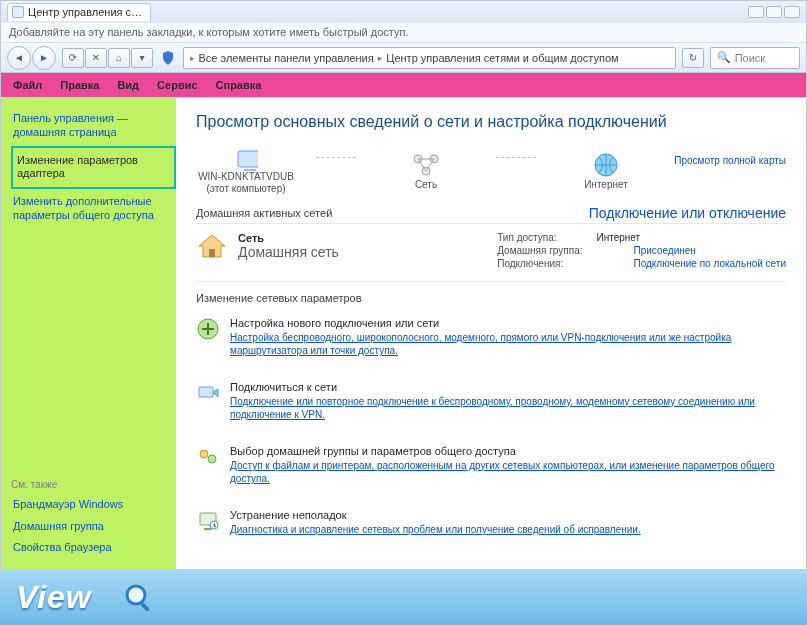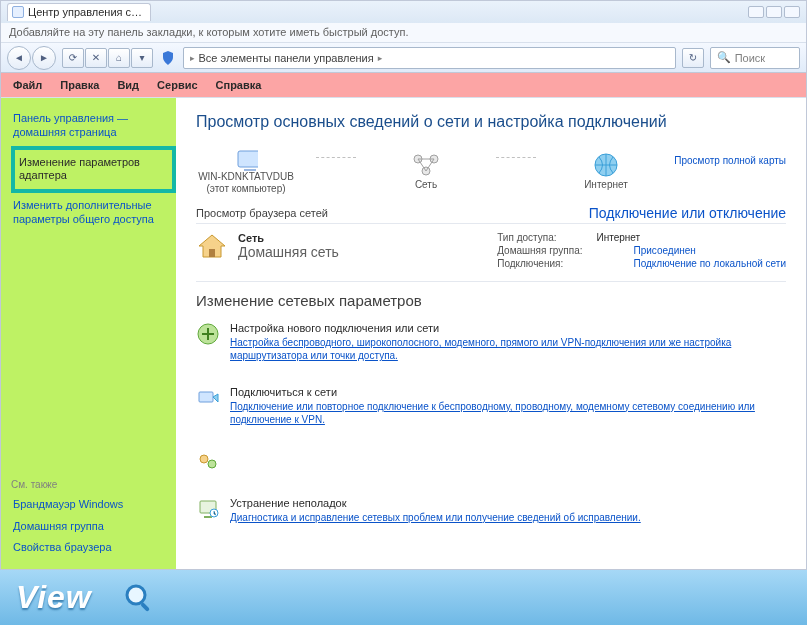--- a/index.html
+++ b/index.html
@@ -17,28 +17,28 @@
 
 .navbar { height: 30px; background: linear-gradient(#f4f8ff, #e0ebf9); border-bottom: 1px solid #c0c8d8; display: flex; align-items: center; padding: 0 6px; gap: 6px; }
 .navbtn-group { display: flex; align-items: center; gap: 1px; }
 .navbtn { width: 22px; height: 20px; border: 1px solid #a8b8cc; background: linear-gradient(#fff,#e6eef9); border-radius: 2px; display: flex; align-items: center; justify-content: center; font-size: 10px; color: #506080; }
 .navbtn.round { width: 24px; height: 24px; border-radius: 50%; }
 .addr-shield { width: 18px; height: 18px; display: flex; align-items: center; justify-content: center; color: #3060c0; }
 .breadcrumb { flex: 1; height: 22px; background: #fff; border: 1px solid #a8b8cc; border-radius: 2px; display: flex; align-items: center; padding: 0 6px; font-size: 11px; color: #404040; gap: 4px; overflow: hidden; white-space: nowrap; }
 .bc-sep { color: #808080; font-size: 9px; }
 .search-box { width: 90px; height: 22px; background: #fff; border: 1px solid #a8b8cc; border-radius: 2px; display: flex; align-items: center; padding: 0 6px; font-size: 11px; color: #808080; gap: 4px; }
 
-.menubar { height: 20px; background: #fca5a5; border-bottom: 1px solid #d8e0ec; display: flex; align-items: center; padding: 12px 4px; gap: 2px; }
+.menubar { height: 20px; background: #ec4899; border-bottom: 1px solid #d8e0ec; display: flex; align-items: center; padding: 12px 4px; gap: 2px; }
 .menu-item { font-size: 11px; font-weight: bold; color: #2a2a2a; padding: 2px 8px; }
 
 .content { flex: 1; display: flex; background: #fff; overflow: hidden; }
 
 .sidebar { width: 175px; background: #bef264; padding: 10px 0 10px 10px; display: flex; flex-direction: column; font-size: 11px; }
 .side-link { color: #0a53c9; padding: 4px 2px; line-height: 1.25; cursor: pointer; }
-.side-link.active { border: 4px solid #14b8a6; padding: 6px 4px; margin: 2px 0; color: #2a2a2a; }
+.side-link.active { border: 2px solid #14b8a6; padding: 6px 4px; margin: 2px 0; color: #2a2a2a; }
 .side-spacer { flex: 1; }
 .side-footer-title { font-size: 10px; color: #808080; margin-bottom: 4px; }
 
 .main { flex: 1; padding: 14px 20px; overflow: auto; font-size: 11px; color: #2a2a2a; }
 .main h1 { font-size: 16px; font-weight: normal; color: #1b4e8c; margin-bottom: 14px; line-height: 1.3; }
 
 .netmap { display: flex; align-items: center; gap: 20px; margin-bottom: 6px; position: relative; }
 .netnode { display: flex; flex-direction: column; align-items: center; width: 100px; }
 .conn { width: 40px; height: 2px; border-top: 1px dashed #c0c0c0; margin-bottom: 26px; }
 .small-label { font-size: 10px; color: #505050; text-align: center; line-height: 1.2; }
@@ -50,21 +50,21 @@
 
 .active-net { display: flex; align-items: flex-start; padding: 8px 0 12px 0; gap: 10px; border-bottom: 1px solid #e4e8ef; }
 .house-icon { width: 32px; height: 28px; }
 .net-name { font-size: 11px; font-weight: bold; color: #2a2a2a; }
 .net-type { font-size: 14px; color: #606060; }
 .net-details { margin-left: auto; display: grid; grid-template-columns: auto auto; column-gap: 14px; row-gap: 2px; font-size: 10px; }
 .net-details .k { color: #505050; }
 .net-details .v { color: #2a2a2a; }
 .net-details .v.link { color: #0a53c9; cursor: pointer; margin-left: 37px; }
 
-.settings-title { font-size: 15px; color: #404040; margin: 10px 0 6px 0; }
+.settings-title { font-size: 11px; color: #404040; margin: 10px 0 6px 0; }
 
 .task { display: flex; gap: 10px; padding: 6px 0 10px 0; margin-top: 7px; }
 .task-icon { width: 24px; height: 24px; flex-shrink: 0; }
 .task-body .t-title { font-size: 11px; color: #2a2a2a; margin-bottom: 2px; }
 .task-body .t-desc { font-size: 10px; color: #0a53c9; line-height: 1.35; cursor: pointer; text-decoration: underline; }
 
 .footer-brand { position: absolute; left: 0; right: 0; bottom: 0; height: 55px; background: linear-gradient(#a6d8f6, #6fb9e6); display: flex; align-items: center; padding: 0 16px; gap: 25px; }
 .brand-text { font-family: Arial, sans-serif; font-size: 32px; font-weight: bold; font-style: italic; color: #fff; text-shadow: 0 2px 2px #3a7fb0; letter-spacing: 1px; }
 .brand-mag { width: 32px; height: 32px; margin-left: 6px; }
 
@@ -102,20 +102,21 @@
     </div>
     <div class="addr-shield">
       <svg width="16" height="16" viewBox="0 0 16 16">
           <path fill="#3a78d8" d="M8 1l5 2v4c0 4-3 6-5 8-2-2-5-4-5-8V3z"></path>
         </svg>
     </div>
     <div class="breadcrumb">
       <span class="bc-sep">▸</span>
       <span>Все элементы панели управления</span>
       <span class="bc-sep">▸</span>
+      <span>Центр управления сетями и общим доступом</span>
     </div>
     <div class="navbtn">↻</div>
     <div class="search-box">
       <span>🔍</span>
       <span>Поиск</span>
     </div>
   </div>
 
   <div class="menubar">
     <div class="menu-item">Файл</div>
@@ -165,21 +166,21 @@
           <svg width="32" height="28">
               <circle cx="16" cy="14" r="11" fill="#8fcff0" stroke="#3a9fd8"></circle>
               <path d="M5 14h22M16 3v22M9 6q7 8 0 16M23 6q-7 8 0 16" fill="none" stroke="#3a9fd8"></path>
             </svg>
           <div class="small-label">Интернет</div>
         </div>
         <div class="map-link">Просмотр полной карты</div>
       </div>
 
       <div class="section-row">
-        <div class="section-title">Просмотр браузера сетей</div>
+        <div class="section-title">Домашняя активных сетей</div>
         <div class="section-link">Подключение или отключение</div>
       </div>
 
       <div class="active-net">
         <svg class="house-icon" viewBox="0 0 32 28">
             <path d="M16 3L3 14h4v11h18V14h4z" fill="#f6d28a" stroke="#c89830"></path>
             <rect x="13" y="17" width="6" height="8" fill="#b08040"></rect>
           </svg>
         <div>
           <div class="net-name">Сеть</div>
@@ -217,20 +218,24 @@
           <div class="t-title">Подключиться к сети</div>
           <div class="t-desc">Подключение или повторное подключение к беспроводному, проводному, модемному сетевому соединению или подключение к VPN.</div>
         </div>
       </div>
 
       <div class="task">
         <svg class="task-icon" viewBox="0 0 24 24">
             <circle cx="8" cy="9" r="4" fill="#f6d28a" stroke="#c89830"></circle>
             <circle cx="16" cy="14" r="4" fill="#bde39a" stroke="#5fa83a"></circle>
           </svg>
+        <div class="task-body">
+          <div class="t-title">Выбор домашней группы и параметров общего доступа</div>
+          <div class="t-desc">Доступ к файлам и принтерам, расположенным на других сетевых компьютерах, или изменение параметров общего доступа.</div>
+        </div>
       </div>
 
       <div class="task">
         <svg class="task-icon" viewBox="0 0 24 24">
             <rect x="4" y="4" width="16" height="12" rx="1" fill="#e8f4e0" stroke="#80b060"></rect>
             <path d="M8 20h8" stroke="#80b060" stroke-width="2"></path>
             <circle cx="18" cy="16" r="4" fill="#fff" stroke="#3a9fd8"></circle>
             <path d="M18 14v3l2 1" stroke="#3a9fd8"></path>
           </svg>
         <div class="task-body">

